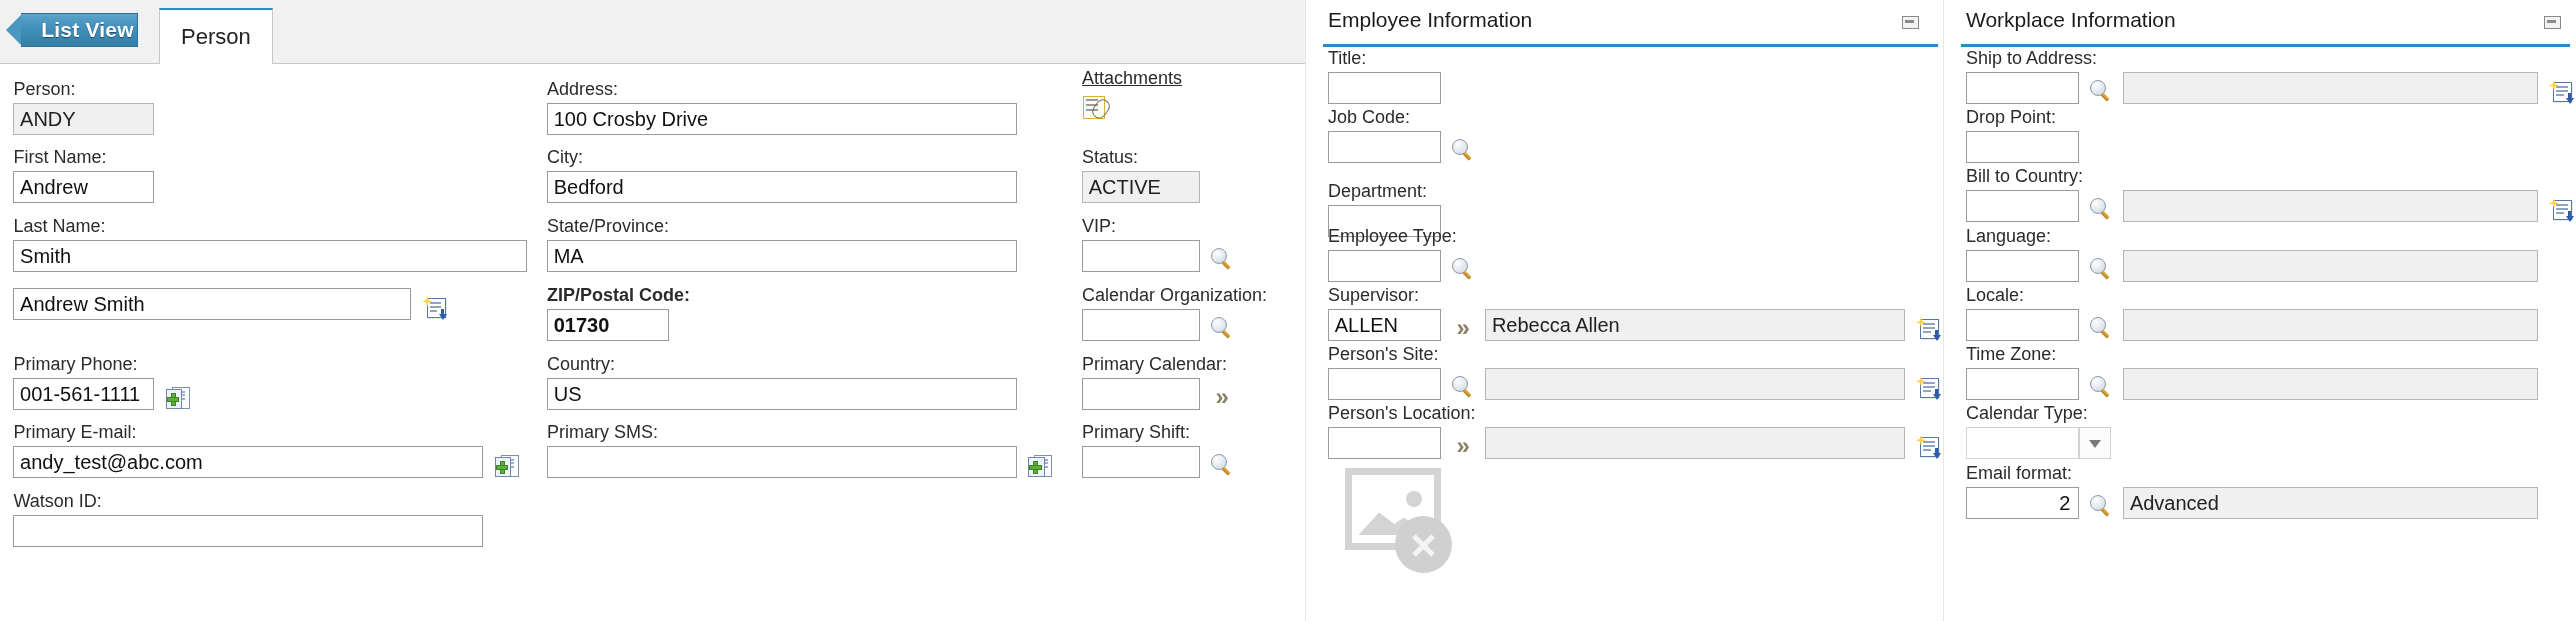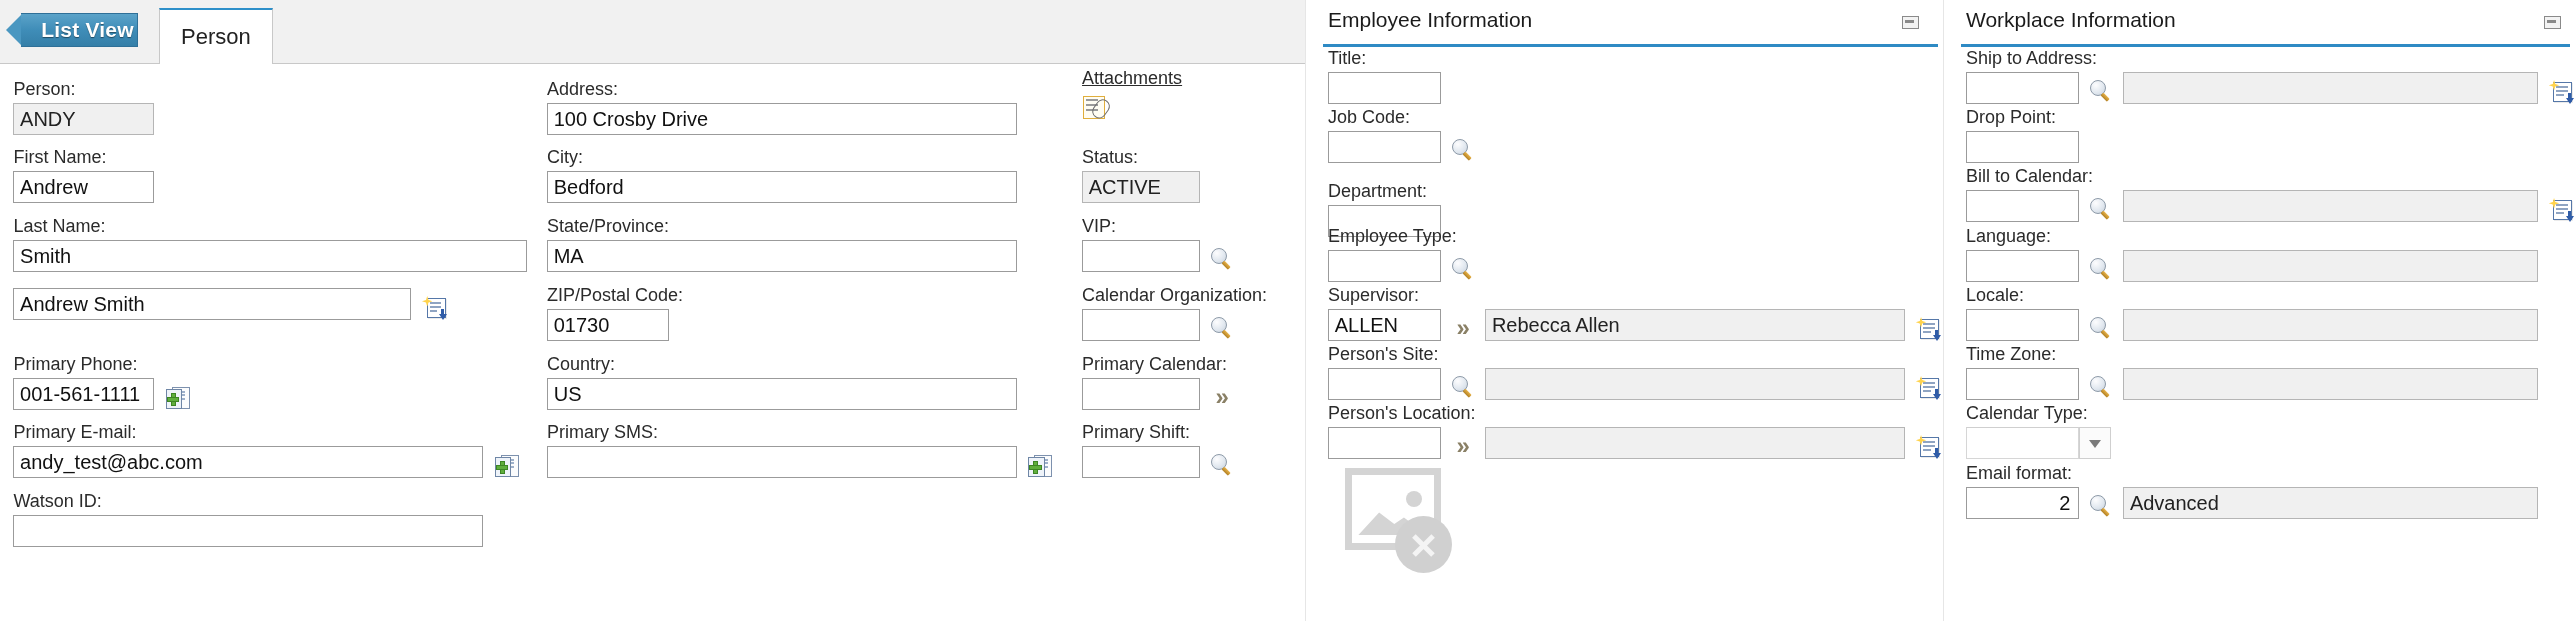--- a/index.html
+++ b/index.html
@@ -330,21 +330,21 @@
         </div>
       </div>
 
       <div class="field" style="left:547px; top:152px;">
         <div class="lbl">State/Province:</div>
         <div class="row">
           <div class="inp" style="width:470px">MA</div>
         </div>
       </div>
 
-      <div class="field" style="left:547px; top:221px;">
+      <div class="field" style="left:547px; top:221px;font-weight:bold;">
         <div class="lbl">ZIP/Postal Code:</div>
         <div class="row">
           <div class="inp" style="width:122px">01730</div>
         </div>
       </div>
 
       <div class="field" style="left:547px; top:290px;">
         <div class="lbl">Country:</div>
         <div class="row">
           <div class="inp" style="width:470px">US</div>
@@ -574,21 +574,21 @@
       </div>
 
       <div class="field" style="left:17px; top:59px;">
         <div class="lbl">Drop Point:</div>
         <div class="row">
           <div class="inp" style="width:113px"></div>
         </div>
       </div>
 
       <div class="field" style="left:17px; top:118px;">
-        <div class="lbl">Bill to Calendar:</div>
+        <div class="lbl">Bill to Country:</div>
         <div class="row">
           <div class="inp" style="width:113px"></div>
           <span class="ico ico-mag">
               <span class="glass"></span>
               <span class="handle"></span>
             </span>
           <div class="inp ro" style="width:415px"></div>
           <span class="ico ico-doc">
             <span class="sheet"></span>
               <span class="l1"></span>

